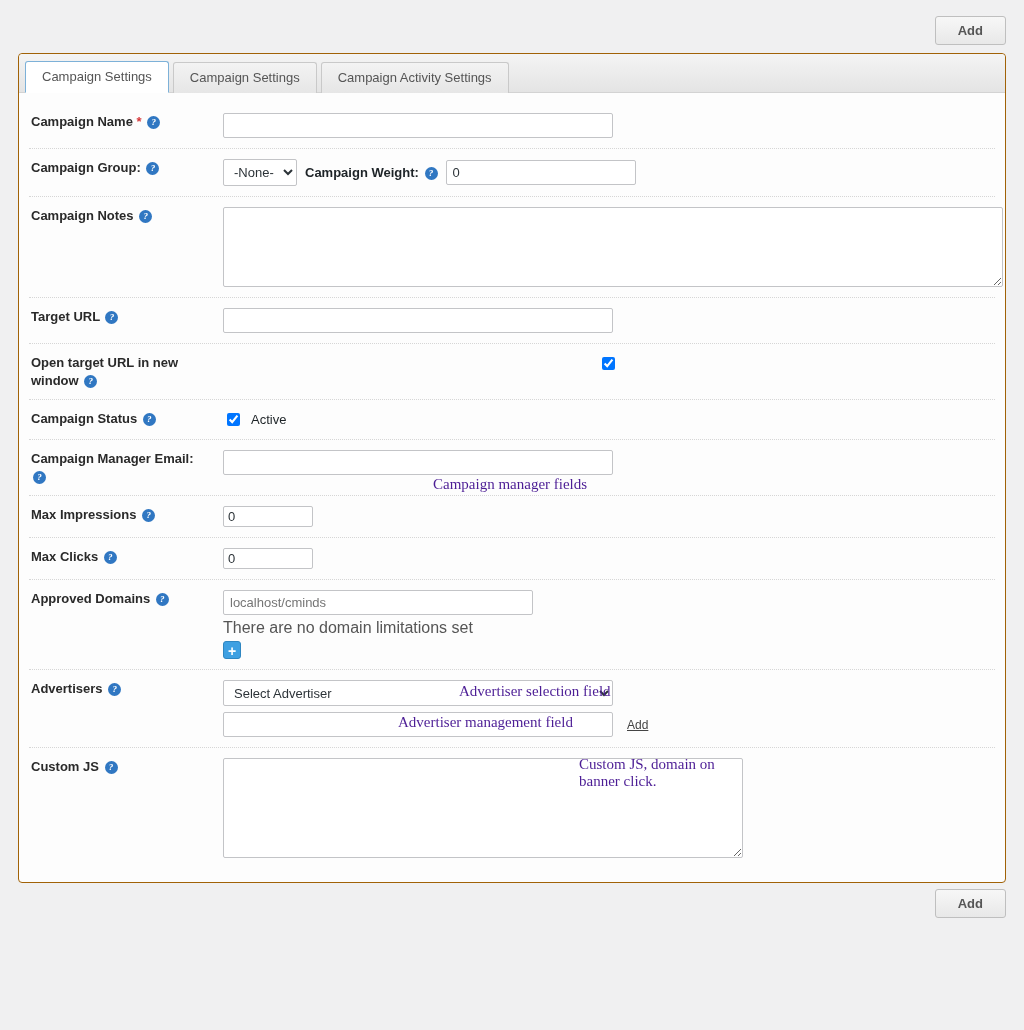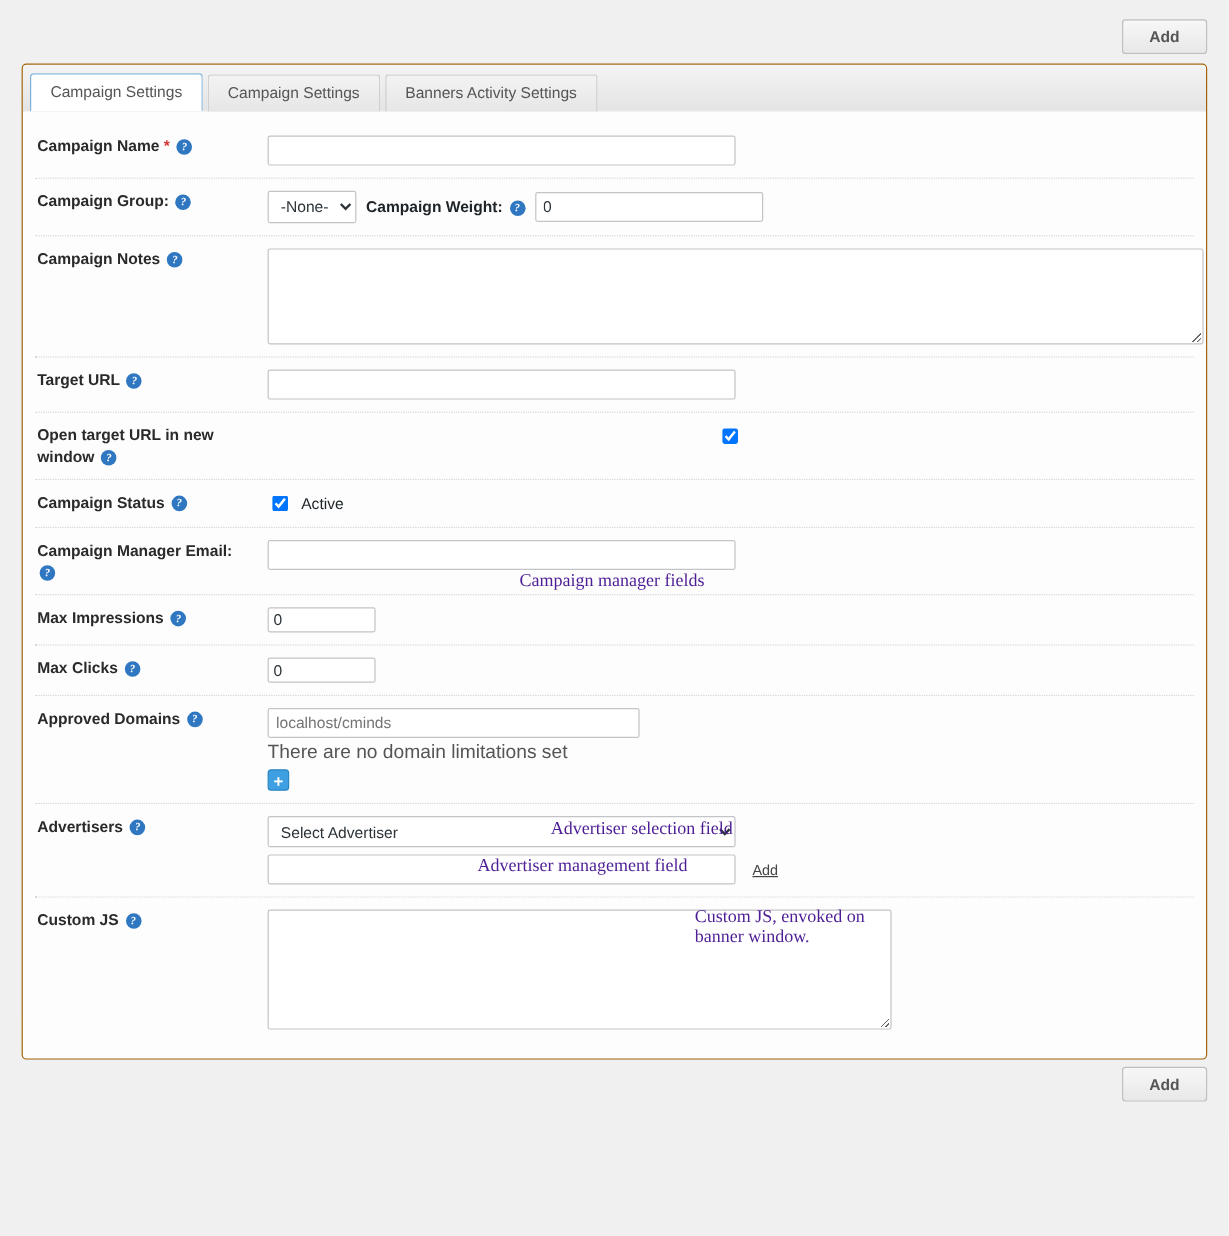--- a/index.html
+++ b/index.html
@@ -174,21 +174,21 @@
 
   <div class="topbar">
     <button class="btn">Add</button>
   </div>
 
   <div class="panel">
 
     <div class="tab-strip">
       <div class="tab active">Campaign Settings</div>
       <div class="tab">Campaign Settings</div>
-      <div class="tab">Banners Activity Settings</div>
+      <div class="tab">Campaign Activity Settings</div>
     </div>
 
     <div class="form-body">
 
       <div class="row">
         <div class="label-col">
           <span>Campaign Name</span>
           <span class="req">*</span>
           <span class="help-icon">?</span>
         </div>
@@ -324,21 +324,21 @@
       </div>
 
       <div class="row noborder rel">
         <div class="label-col">
           <span>Custom JS</span>
           <span class="help-icon">?</span>
         </div>
         <div class="field-col">
           <textarea class="js" style=""></textarea>
         </div>
-        <div class="callout" style="left:550px; top:8px; width:170px;">Custom JS, envoked on banner window.</div>
+        <div class="callout" style="left:550px; top:8px; width:170px;">Custom JS, domain on banner click.</div>
       </div>
 
     </div>
   </div>
 
   <div class="bottombar">
     <button class="btn">Add</button>
   </div>
 
 </div>

